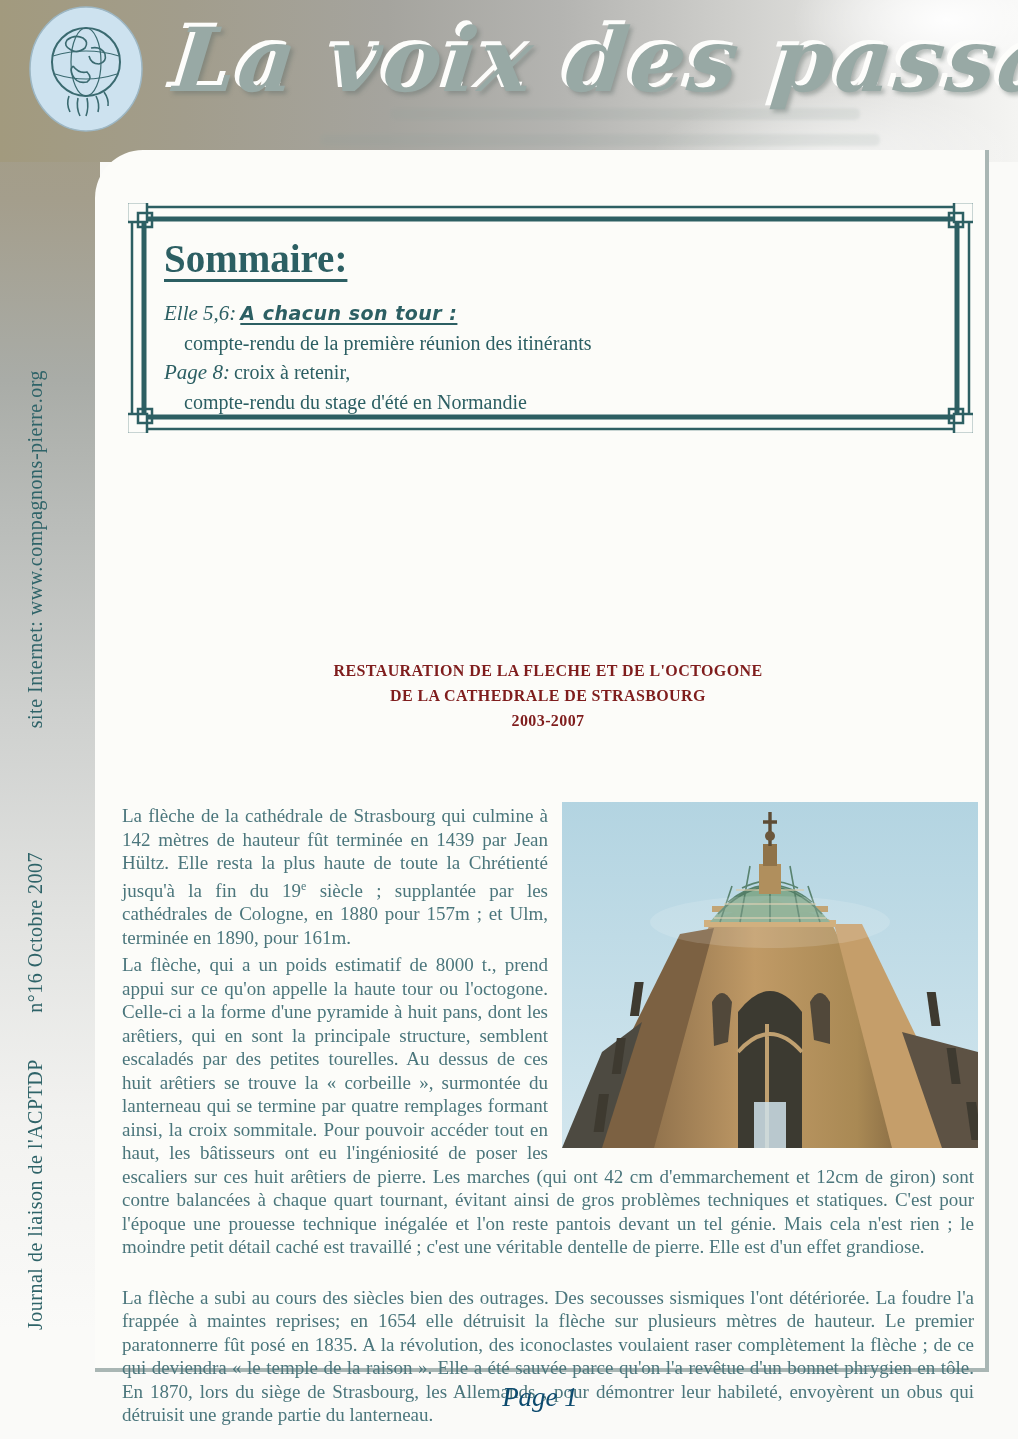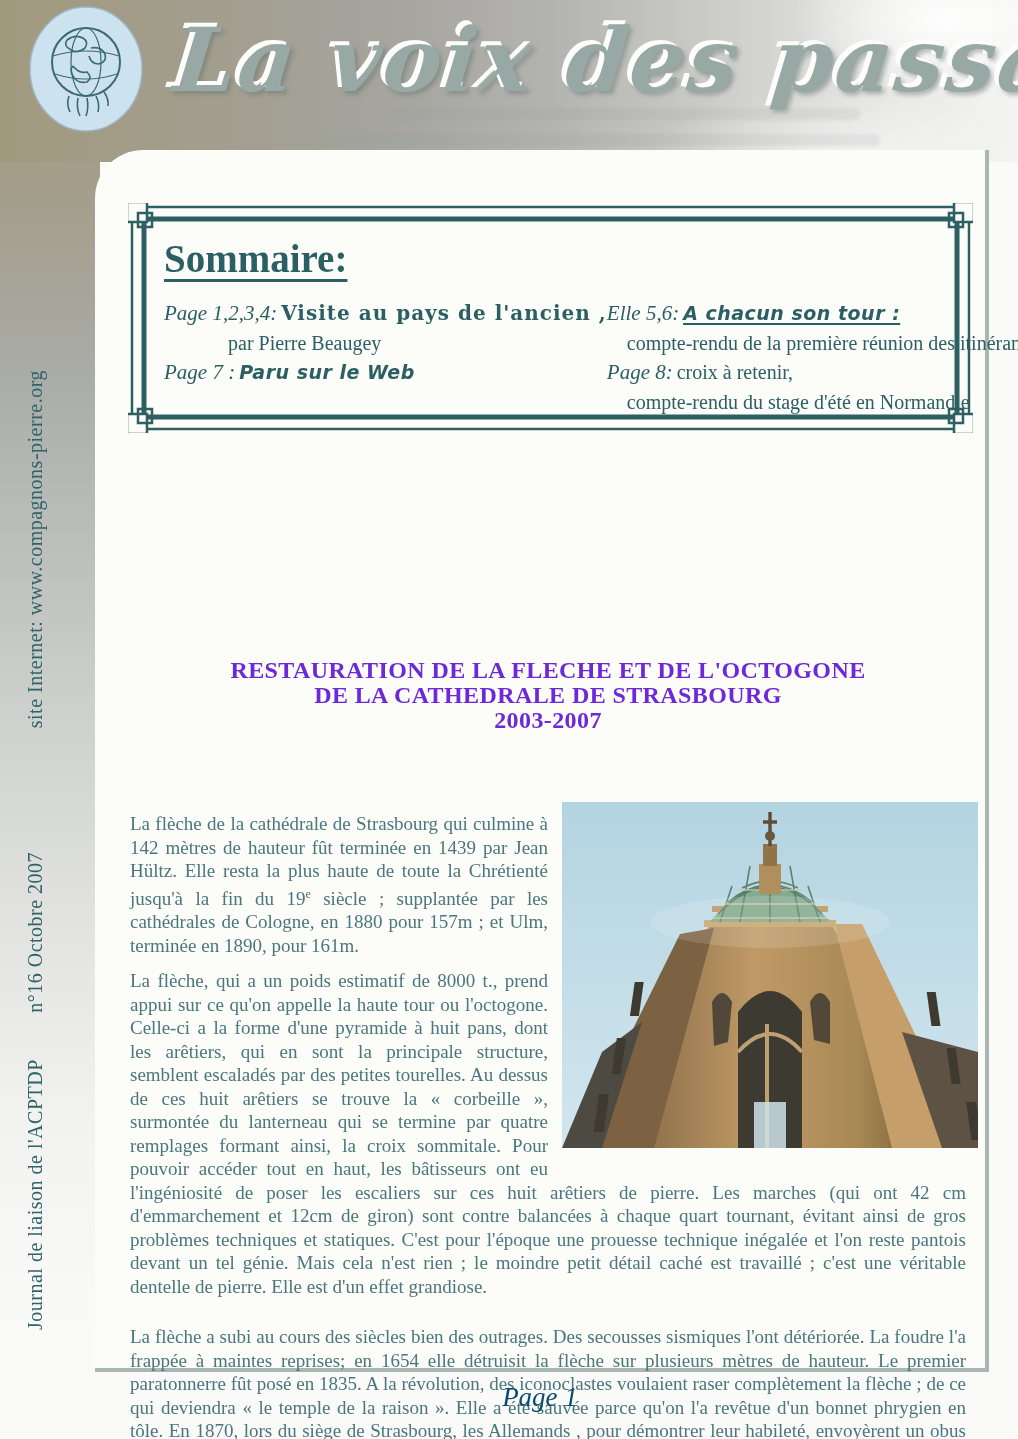--- a/index.html
+++ b/index.html
@@ -56,24 +56,24 @@
   .underlined{text-decoration:underline;text-decoration-thickness:2px;text-underline-offset:3px;text-align:right;}
   .plain{font-size:20px;}
   .indent1{padding-left:64px;} .indent2{padding-left:20px;}
 
   
   .article-title{position:absolute;left:70px;top:418px;
     font-family:"DejaVu Serif","Liberation Serif",serif;
     font-size:45px;font-weight:bold;letter-spacing:3px;color:#2d6165;
     border-bottom:5px solid #2d6165;padding-bottom:4px;}
   .article-heading{position:absolute;left:23px;top:508px;width:860px;text-align:center;
-    font-weight:bold;font-size:24px;line-height:25px;letter-spacing:.4px;color:#6d28d9;}
+    font-weight:bold;font-size:16px;line-height:25px;letter-spacing:.4px;color:#7f1d1d;}
   .article-body{position:absolute;left:23px;top:650px;width:860px;
     font-size:19px;line-height:23.5px;text-align:justify;color:#4b767c;}
-  .article-body p{margin:12px;}
+  .article-body p{margin:4px;}
   .para-gap{margin-top:27px !important;}
   .photo{float:right;width:416px;height:346px;margin:2px 0 10px 14px;background:#b9d8e4;}
   sup{font-size:12px;}
 
   
   .footer-page{position:absolute;left:95px;top:1382px;width:890px;text-align:center;
     font-style:italic;font-size:27px;color:#0c4a6e;}
 </style>
 </head>
 <body>
@@ -131,31 +131,20 @@
           <rect x="10" y="10" width="14" height="14"></rect>
           <rect x="821" y="10" width="14" height="14"></rect>
           <rect x="10" y="206" width="14" height="14"></rect>
           <rect x="821" y="206" width="14" height="14"></rect>
         </g>
       </svg>
 
       <div class="som-title">Sommaire:</div>
 
       <div class="som-cols">
-        <div class="som-col">
-          <div class="som-line">
-            <span class="pglabel">Page 1,2,3,4:</span>
-            <span class="fancy">Visite au pays de l'ancien ,</span>
-          </div>
-          <div class="som-line indent1 plain">par Pierre Beaugey</div>
-          <div class="som-line">
-            <span class="pglabel">Page 7 :</span>
-            <span class="fancy-script">Paru sur le Web</span>
-          </div>
-        </div>
         <div class="som-col">
           <div class="som-line">
             <span class="pglabel">Elle 5,6:</span>
             <span class="fancy-script underlined">A chacun son tour :</span>
           </div>
           <div class="som-line indent2 plain">compte-rendu de la première réunion des itinérants</div>
           <div class="som-line">
             <span class="pglabel">Page 8:</span>
             <span class="plain">croix à retenir,</span>
           </div>

